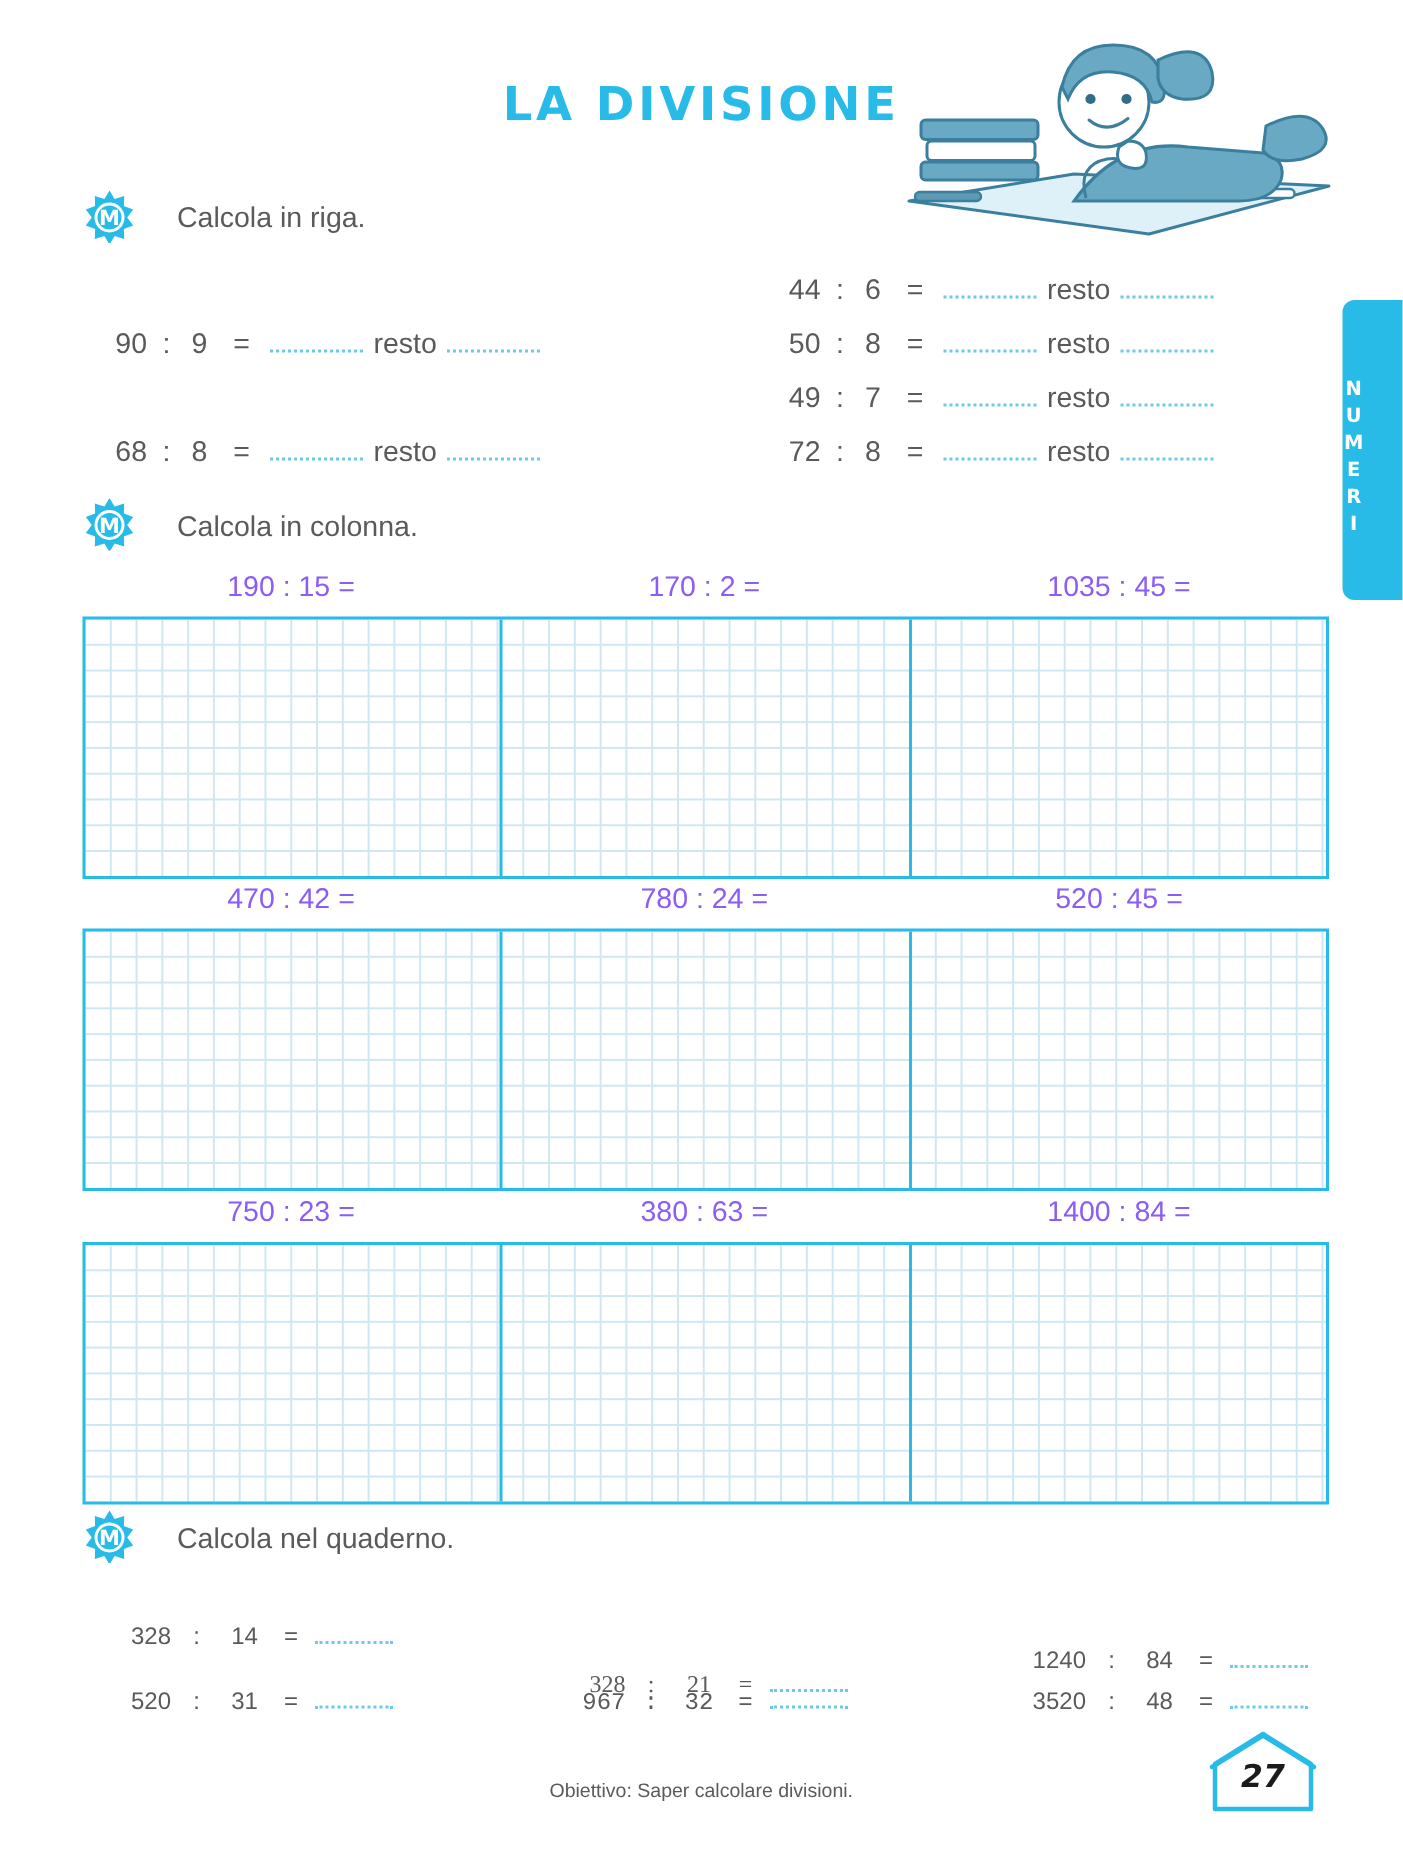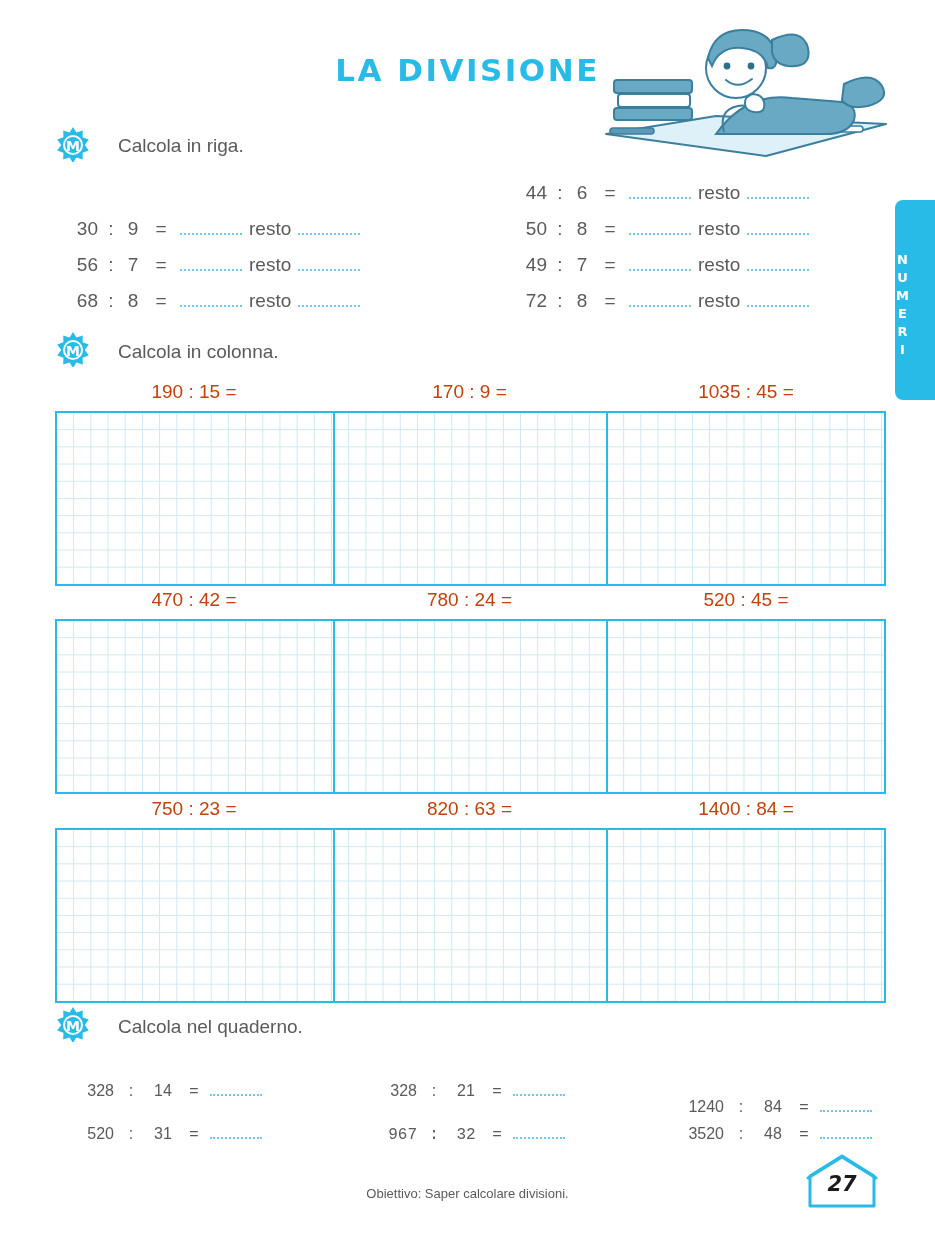--- a/index.html
+++ b/index.html
@@ -133,21 +133,21 @@
   .gridband .divider {
     position: absolute;
     top: 0;
     bottom: 0;
     width: 2px;
     background: #29bbe8;
   }
   .collabel {
     position: absolute;
     font-size: 19px;
-    color: #c2410c;
+    color: #8b5cf6;
     text-align: center;
   }
 
   
   .qex {
     position: absolute;
     font-size: 16px;
     color: #5a5a5a;
     white-space: nowrap;
   }
@@ -235,24 +235,21 @@
     <svg class="star" viewBox="0 0 36 36">
       <path d="M18 1 L21.4 6.6 L27.8 4.6 L27.6 11.3 L33.8 13.6 L29.8 19 L33.8 24.4 L27.6 26.7 L27.8 33.4 L21.4 31.4 L18 37 L14.6 31.4 L8.2 33.4 L8.4 26.7 L2.2 24.4 L6.2 19 L2.2 13.6 L8.4 11.3 L8.2 4.6 L14.6 6.6 Z" fill="#29bbe8"></path>
       <circle cx="18" cy="19" r="10" fill="#ffffff"></circle>
       <circle cx="18" cy="19" r="8" fill="#29bbe8"></circle>
     </svg>
     <div class="letter" style="line-height:40px;">M</div>
   </div>
   <div class="instr" style="top:135px; left:118px;">Calcola in riga.</div>
 
   <div class="rowex" style="top:218px; left:64px;">
-    <span class="n1">30</span><span class="op">:</span><span class="n2">9</span><span class="eq">=</span><span class="dots w1"></span><span class="resto">resto</span><span class="dots w2"></span>
-  </div>
-  <div class="rowex" style="top:254px; left:64px;">
-    <span class="n1">56</span><span class="op">:</span><span class="n2">7</span><span class="eq">=</span><span class="dots w1"></span><span class="resto">resto</span><span class="dots w2"></span>
+    <span class="n1">90</span><span class="op">:</span><span class="n2">9</span><span class="eq">=</span><span class="dots w1"></span><span class="resto">resto</span><span class="dots w2"></span>
   </div>
   <div class="rowex" style="top:290px; left:64px;">
     <span class="n1">68</span><span class="op">:</span><span class="n2">8</span><span class="eq">=</span><span class="dots w1"></span><span class="resto">resto</span><span class="dots w2"></span>
   </div>
 
   <div class="rowex" style="top:182px; left:513px;">
     <span class="n1">44</span><span class="op">:</span><span class="n2">6</span><span class="eq">=</span><span class="dots w1"></span><span class="resto">resto</span><span class="dots w2"></span>
   </div>
   <div class="rowex" style="top:218px; left:513px;">
     <span class="n1">50</span><span class="op">:</span><span class="n2">8</span><span class="eq">=</span><span class="dots w1"></span><span class="resto">resto</span><span class="dots w2"></span>
@@ -268,57 +265,57 @@
     <svg class="star" viewBox="0 0 36 36">
       <path d="M18 1 L21.4 6.6 L27.8 4.6 L27.6 11.3 L33.8 13.6 L29.8 19 L33.8 24.4 L27.6 26.7 L27.8 33.4 L21.4 31.4 L18 37 L14.6 31.4 L8.2 33.4 L8.4 26.7 L2.2 24.4 L6.2 19 L2.2 13.6 L8.4 11.3 L8.2 4.6 L14.6 6.6 Z" fill="#29bbe8"></path>
       <circle cx="18" cy="19" r="10" fill="#ffffff"></circle>
       <circle cx="18" cy="19" r="8" fill="#29bbe8"></circle>
     </svg>
     <div class="letter" style="line-height:40px;">M</div>
   </div>
   <div class="instr" style="top:341px; left:118px;">Calcola in colonna.</div>
 
   <div class="collabel" style="top:381px; left:55px;  width:278px;">190 : 15 =</div>
-  <div class="collabel" style="top:381px; left:333px; width:273px;">170 : 9 =</div>
+  <div class="collabel" style="top:381px; left:333px; width:273px;">170 : 2 =</div>
   <div class="collabel" style="top:381px; left:606px; width:280px;">1035 : 45 =</div>
   <div class="gridband" style="top:411px; left:55px; width:831px;">
     <div class="divider" style="left:276px;"></div>
     <div class="divider" style="left:549px;"></div>
   </div>
 
   <div class="collabel" style="top:589px; left:55px;  width:278px;">470 : 42 =</div>
   <div class="collabel" style="top:589px; left:333px; width:273px;">780 : 24 =</div>
   <div class="collabel" style="top:589px; left:606px; width:280px;">520 : 45 =</div>
   <div class="gridband" style="top:619px; left:55px; width:831px;">
     <div class="divider" style="left:276px;"></div>
     <div class="divider" style="left:549px;"></div>
   </div>
 
   <div class="collabel" style="top:798px; left:55px;  width:278px;">750 : 23 =</div>
-  <div class="collabel" style="top:798px; left:333px; width:273px;">820 : 63 =</div>
+  <div class="collabel" style="top:798px; left:333px; width:273px;">380 : 63 =</div>
   <div class="collabel" style="top:798px; left:606px; width:280px;">1400 : 84 =</div>
   <div class="gridband" style="top:828px; left:55px; width:831px;">
     <div class="divider" style="left:276px;"></div>
     <div class="divider" style="left:549px;"></div>
   </div>
 
   <div class="badge" style="top:1006px; left:55px;">
     <svg class="star" viewBox="0 0 36 36">
       <path d="M18 1 L21.4 6.6 L27.8 4.6 L27.6 11.3 L33.8 13.6 L29.8 19 L33.8 24.4 L27.6 26.7 L27.8 33.4 L21.4 31.4 L18 37 L14.6 31.4 L8.2 33.4 L8.4 26.7 L2.2 24.4 L6.2 19 L2.2 13.6 L8.4 11.3 L8.2 4.6 L14.6 6.6 Z" fill="#29bbe8"></path>
       <circle cx="18" cy="19" r="10" fill="#ffffff"></circle>
       <circle cx="18" cy="19" r="8" fill="#29bbe8"></circle>
     </svg>
     <div class="letter" style="line-height:40px;">M</div>
   </div>
   <div class="instr" style="top:1016px; left:118px;">Calcola nel quaderno.</div>
 
   <div class="qex" style="top:1079px; left:62px;">
     <span class="qn1">328</span><span class="qop">:</span><span class="qn2">14</span><span class="qeq">=</span><span class="dots qw"></span>
   </div>
-  <div class="qex" style="top:1079px; left:365px;">
+  <div class="qex" style="top:1111px; left:365px;font-family:Liberation Serif, serif;">
     <span class="qn1">328</span><span class="qop">:</span><span class="qn2">21</span><span class="qeq">=</span><span class="dots qw"></span>
   </div>
   <div class="qex" style="top:1079px; left:672px;margin-top:16px;">
     <span class="qn1">1240</span><span class="qop">:</span><span class="qn2">84</span><span class="qeq">=</span><span class="dots qw"></span>
   </div>
 
   <div class="qex" style="top:1122px; left:62px;">
     <span class="qn1">520</span><span class="qop">:</span><span class="qn2">31</span><span class="qeq">=</span><span class="dots qw"></span>
   </div>
   <div class="qex" style="top:1122px; left:365px;font-family:Liberation Mono, monospace;">

